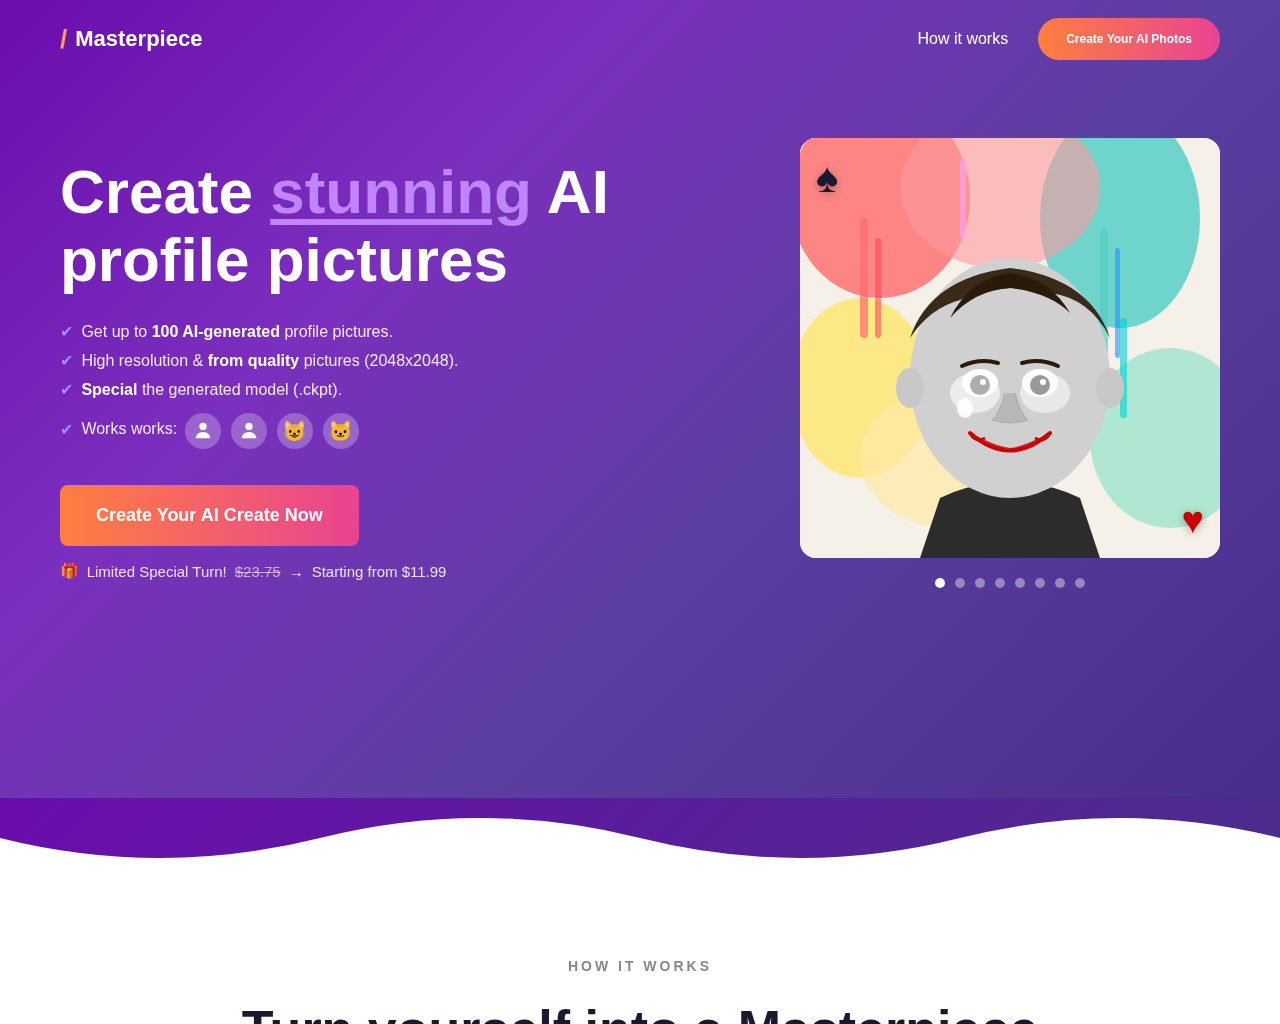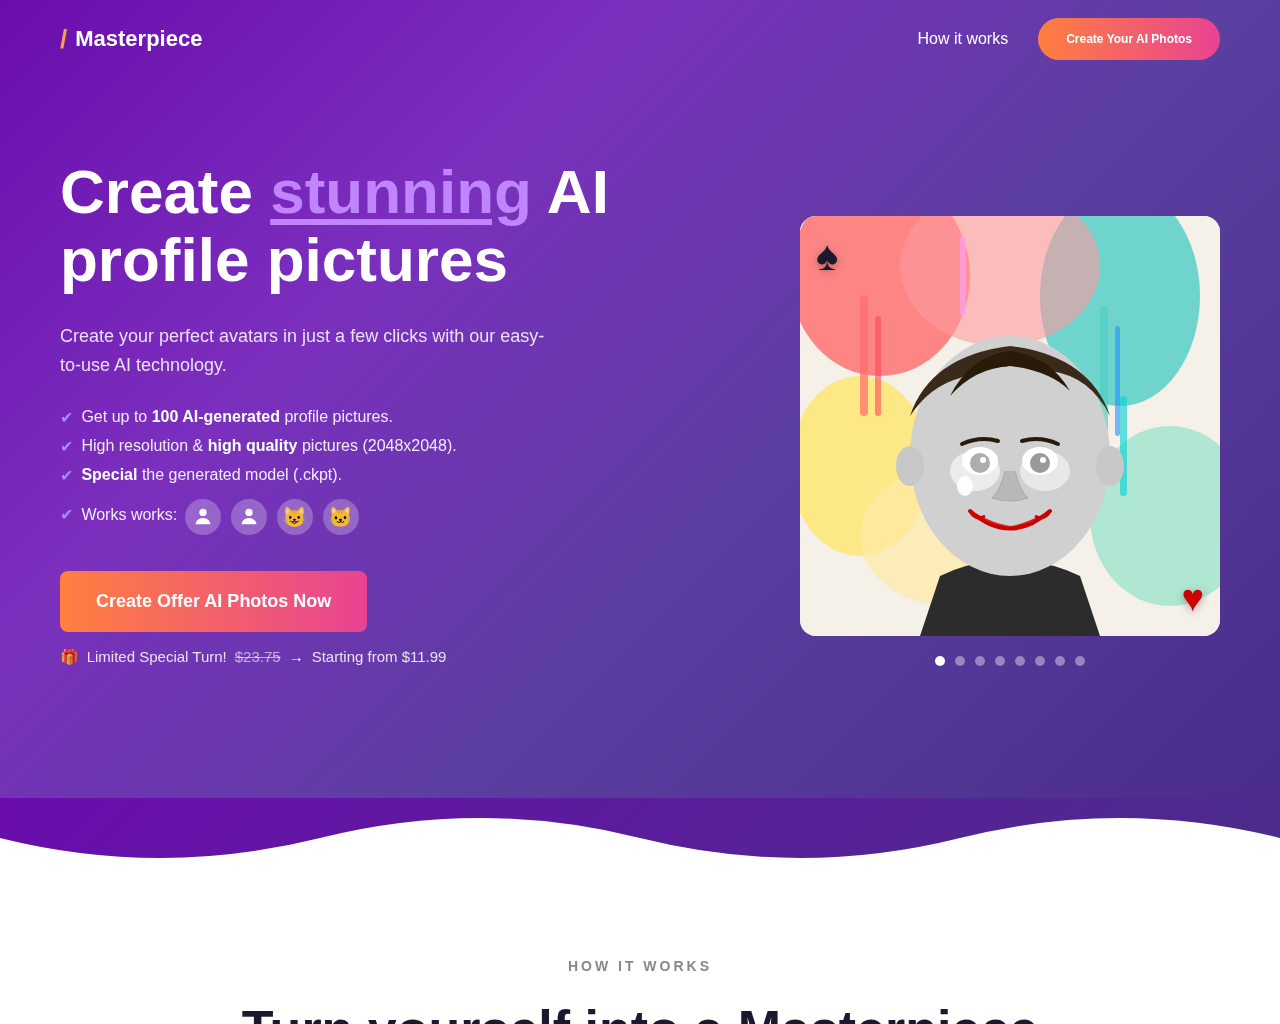--- a/index.html
+++ b/index.html
@@ -58,21 +58,21 @@
       padding: 14px 28px;
       border-radius: 30px;
       font-size: 12px;
       font-weight: 600;
       cursor: pointer;
     }
 
     
     .hero-content {
       display: flex;
-      align-items: flex-end;
+      align-items: flex-start;
       justify-content: space-between;
       padding: 60px 60px 40px;
       gap: 40px;
     }
 
     .hero-text {
       flex: 1;
       max-width: 580px;
       padding-top: 20px;
     }
@@ -280,30 +280,29 @@
     </div>
   </nav>
 
   <div class="hero-content">
 
     <div class="hero-text">
       <h1 class="hero-title">
         <span>Create </span><span class="highlight">stunning</span><span> AI profile pictures</span>
       </h1>
 
-      <p class="hero-subtitle">Create your perfect avatars in just a few clicks with our easy-to-use AI technology.</p>
 
       <ul class="feature-list">
         <li>
           <span class="check-icon">✔</span>
           <span>Get up to <span class="bold-text">100 AI-generated</span> profile pictures.</span>
         </li>
         <li>
           <span class="check-icon">✔</span>
-          <span>High resolution &amp; <span class="bold-text">high quality</span> pictures (2048x2048).</span>
+          <span>High resolution &amp; <span class="bold-text">from quality</span> pictures (2048x2048).</span>
         </li>
         <li>
           <span class="check-icon">✔</span>
           <span><span class="bold-text">Special</span> the generated model (.ckpt).</span>
         </li>
         <li>
           <span class="check-icon">✔</span>
           <span>Works works:</span>
           <div class="works-with">
             <div class="platform-icon" style="background:rgba(255,255,255,0.25);">
@@ -322,21 +321,21 @@
               <span>😺</span>
             </div>
             <div class="platform-icon" style="background:rgba(255,255,255,0.25); font-size:20px;">
               <span>🐱</span>
             </div>
           </div>
         </li>
       </ul>
 
       <div class="cta-section">
-        <button class="cta-button">Create Offer AI Photos Now</button>
+        <button class="cta-button">Create Your AI Create Now</button>
         <div class="offer-text">
           <span>🎁</span>
           <span>Limited Special Turn!</span>
           <span class="price-old">$23.75</span>
           <span class="arrow-right">→</span>
           <span>Starting from $11.99</span>
         </div>
       </div>
     </div>
 

